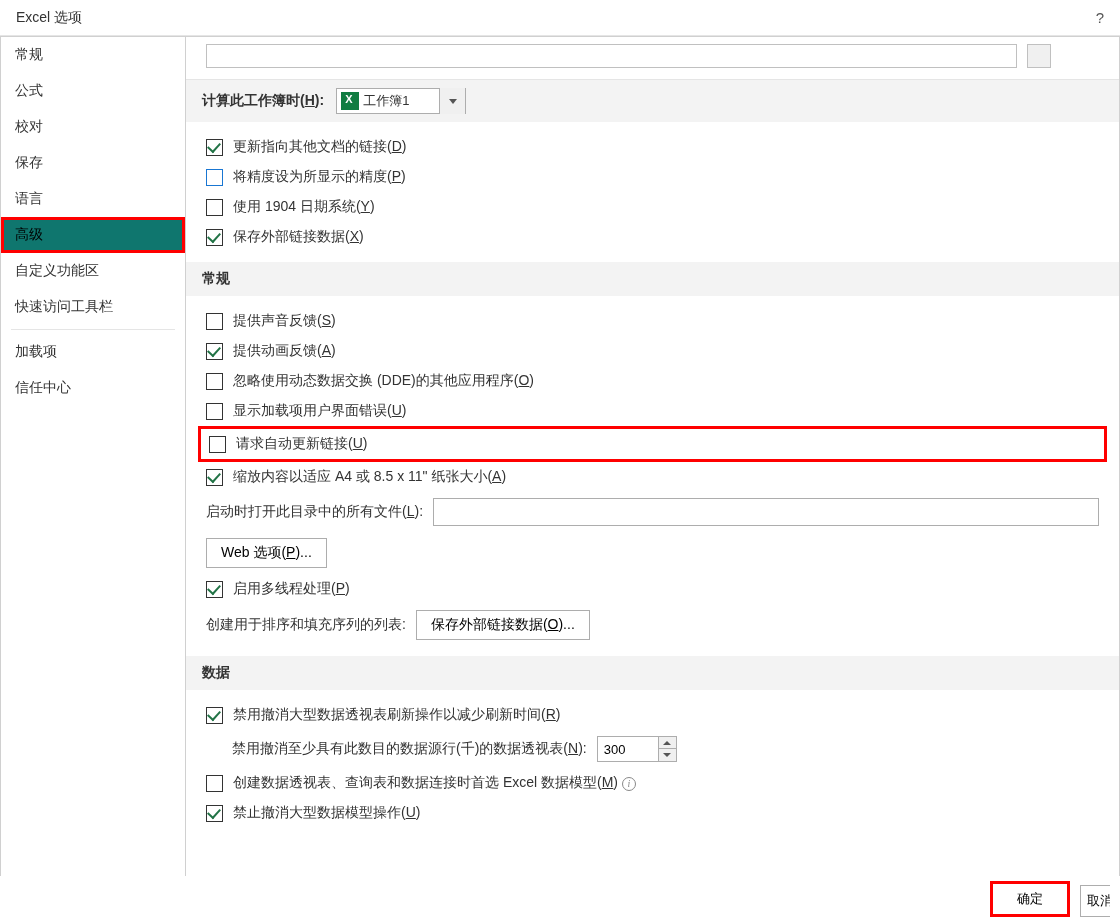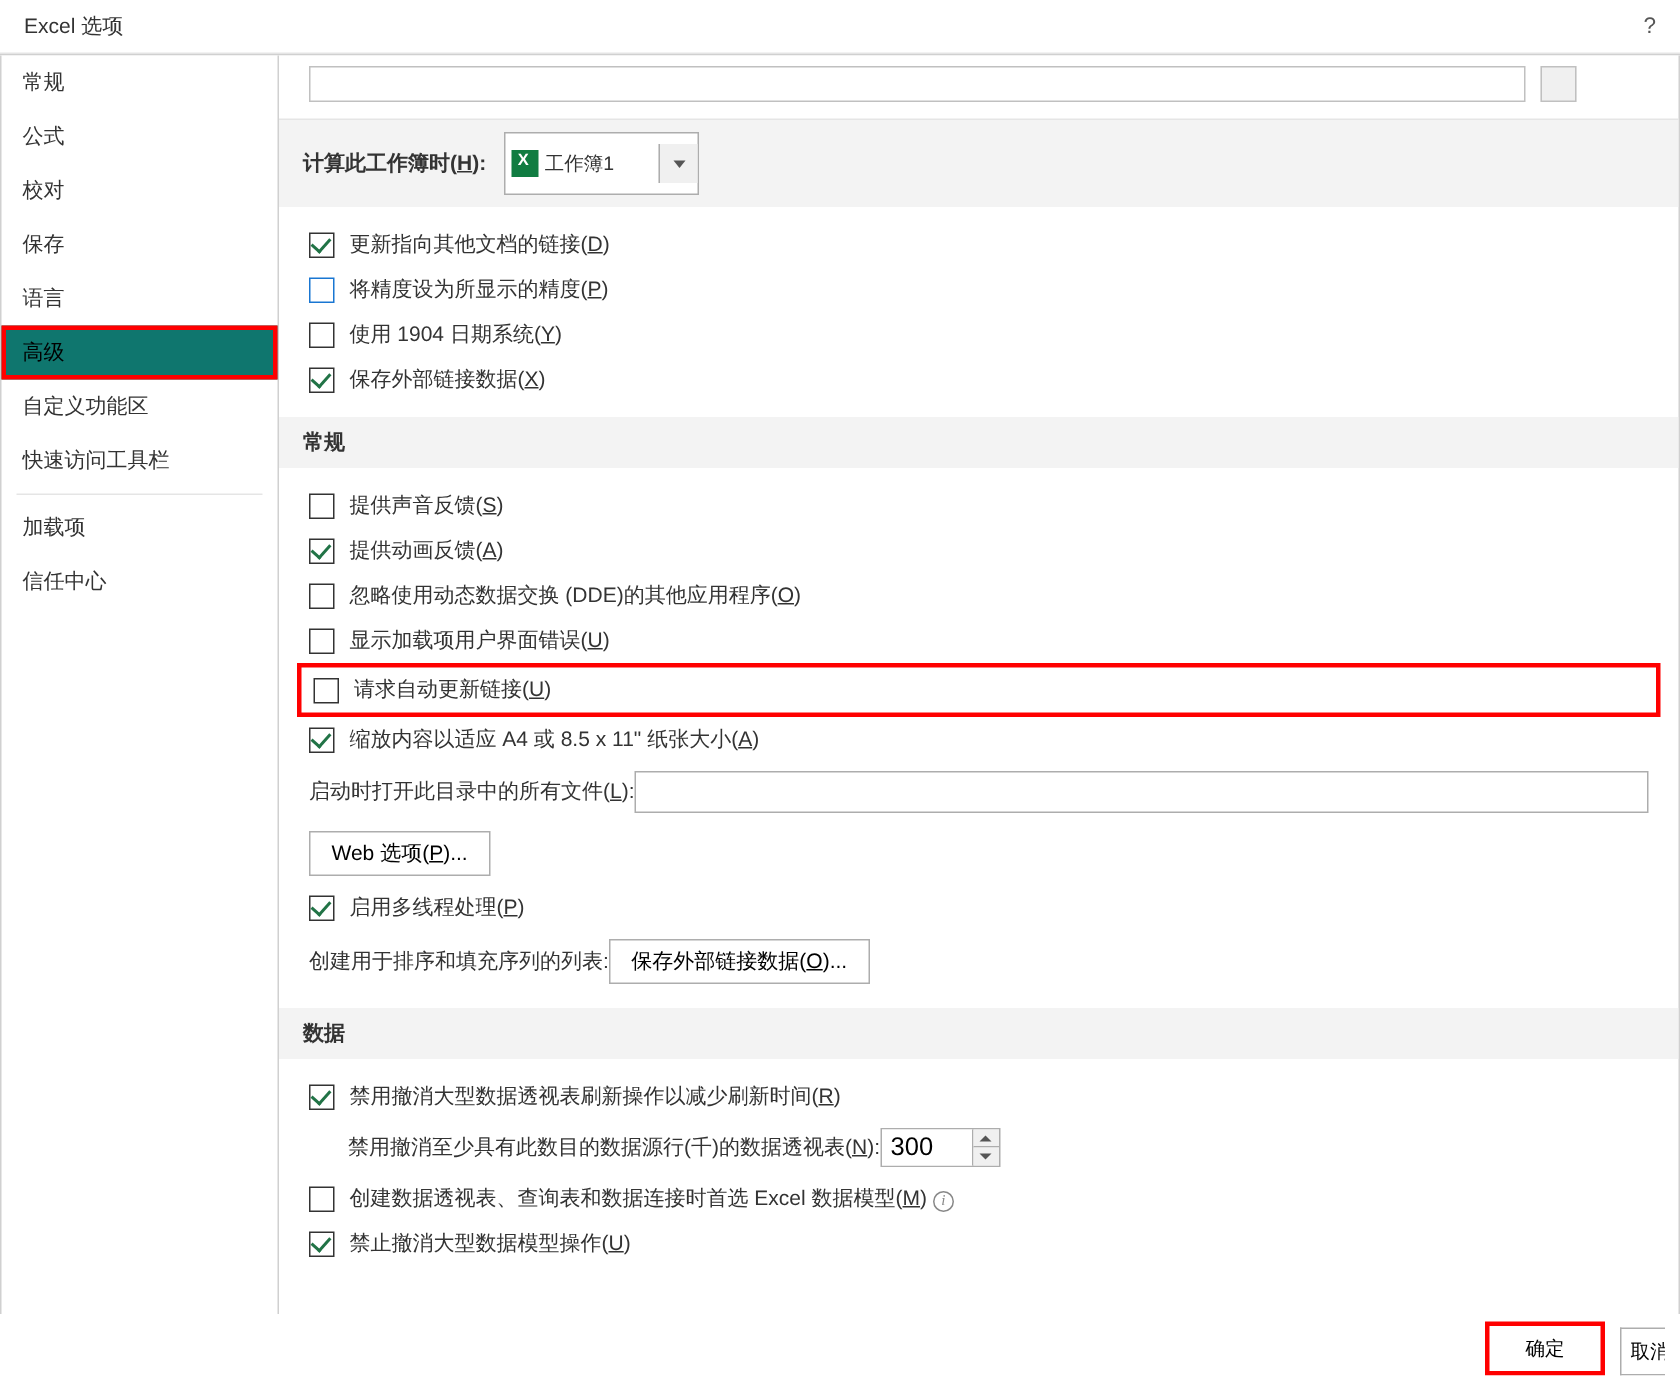--- a/index.html
+++ b/index.html
@@ -101,21 +101,21 @@
       background: #f3f3f3;
       padding: 8px 16px;
       font-weight: bold;
       font-size: 14px;
     }
     .wb-combo {
       display: flex;
       align-items: center;
       border: 1px solid #adadad;
       background: #fff;
-      height: 42px;
+      height: 26px;
     }
     .wb-combo .excel-icon {
       width: 18px;
       height: 18px;
       background: #107c41;
       margin: 0 4px;
       position: relative;
     }
     .wb-combo .excel-icon::after {
       content: "X";
@@ -182,21 +182,21 @@
     .label { font-size: 14px; }
     .label u { text-decoration: underline; }
     .highlighted-row {
       border: 3px solid #ff0000;
       padding: 6px 8px !important;
       margin: 0 -8px;
     }
     .field-row {
       display: flex;
       align-items: center;
-      gap: 0;
+      gap: 10px;
       padding: 6px 0;
     }
     .text-input {
       flex: 1;
       height: 28px;
       border: 1px solid #adadad;
       padding: 0 6px;
       font-size: 13px;
     }
     .btn {
@@ -211,21 +211,21 @@
       display: flex;
       align-items: center;
       border: 1px solid #adadad;
       height: 26px;
     }
     .spinner-wrap input {
       width: 60px;
       border: none;
       height: 24px;
       padding: 0 6px;
-      font-size: 17px;
+      font-size: 13px;
     }
     .spinner-btns {
       display: flex;
       flex-direction: column;
       border-left: 1px solid #adadad;
       width: 18px;
     }
     .spin-up, .spin-down {
       height: 12px;
       display: flex;

